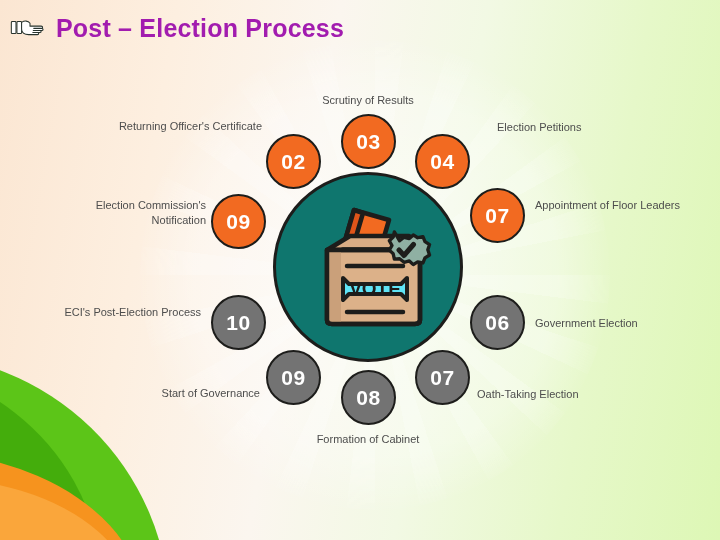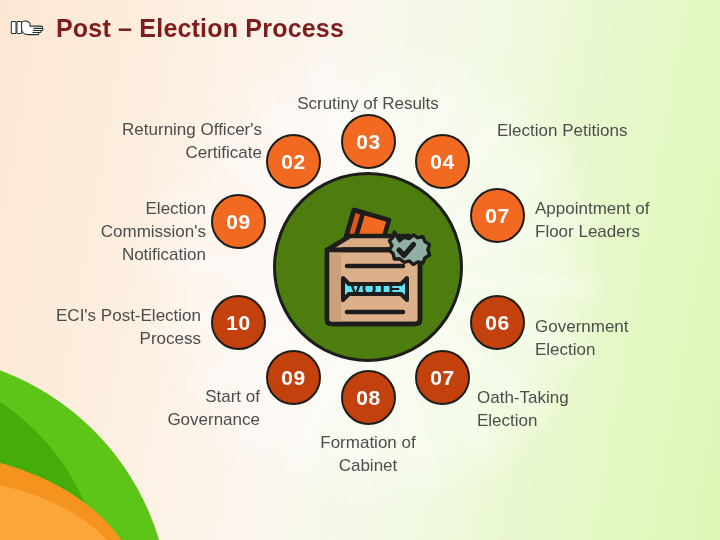--- a/index.html
+++ b/index.html
@@ -74,51 +74,51 @@
     overflow:hidden;
   }
 
   
   #header{
     position:absolute; left:0; top:0; width:720px; height:56px;
     display:flex; align-items:center; padding-left:10px; z-index:20;
   }
   #pointer-icon{ width:40px; height:28px; flex:0 0 auto; }
   #page-title{
-    font-size:25px; font-weight:bold; color:#7f1d1d;
+    font-size:25px; font-weight:bold; color:#a21caf;
     letter-spacing:.2px; margin-left:6px;
     font-family:"Liberation Sans", sans-serif;
   }
 
   
   #center-circle{
     position:absolute;
     left:273px; top:172px; width:190px; height:190px;
-    background:#4d7c0f; border:3px solid #1d1d1b; border-radius:50%;
+    background:#0f766e; border:3px solid #1d1d1b; border-radius:50%;
     z-index:5;
     display:flex; align-items:center; justify-content:center;
   }
   #ballot-illustration{ width:150px; height:150px; }
 
   
   .step-node{ position:absolute; z-index:10; }
   .step-circle{
     position:absolute;
     width:55px; height:55px; border-radius:50%;
     border:2.5px solid #1d1d1b;
     display:flex; align-items:center; justify-content:center;
     color:#ffffff; font-size:21px; font-weight:bold;
     letter-spacing:.5px;
   }
   .step-circle.orange{ background:#f26a21; }
-  .step-circle.green { background:#c2410c; }
+  .step-circle.green { background:#737373; }
 
   .step-label{
     position:absolute;
-    font-size:17px; color:#4d4d4d; line-height:1.35;
+    font-size:11px; color:#4d4d4d; line-height:1.35;
     width:150px;
   }
   .lbl-right{ text-align:left; }
   .lbl-left { text-align:right; }
   .lbl-center{ text-align:center; }
 </style>
 </head>
 <body>
 
 <div id="bg-gradient"></div>

